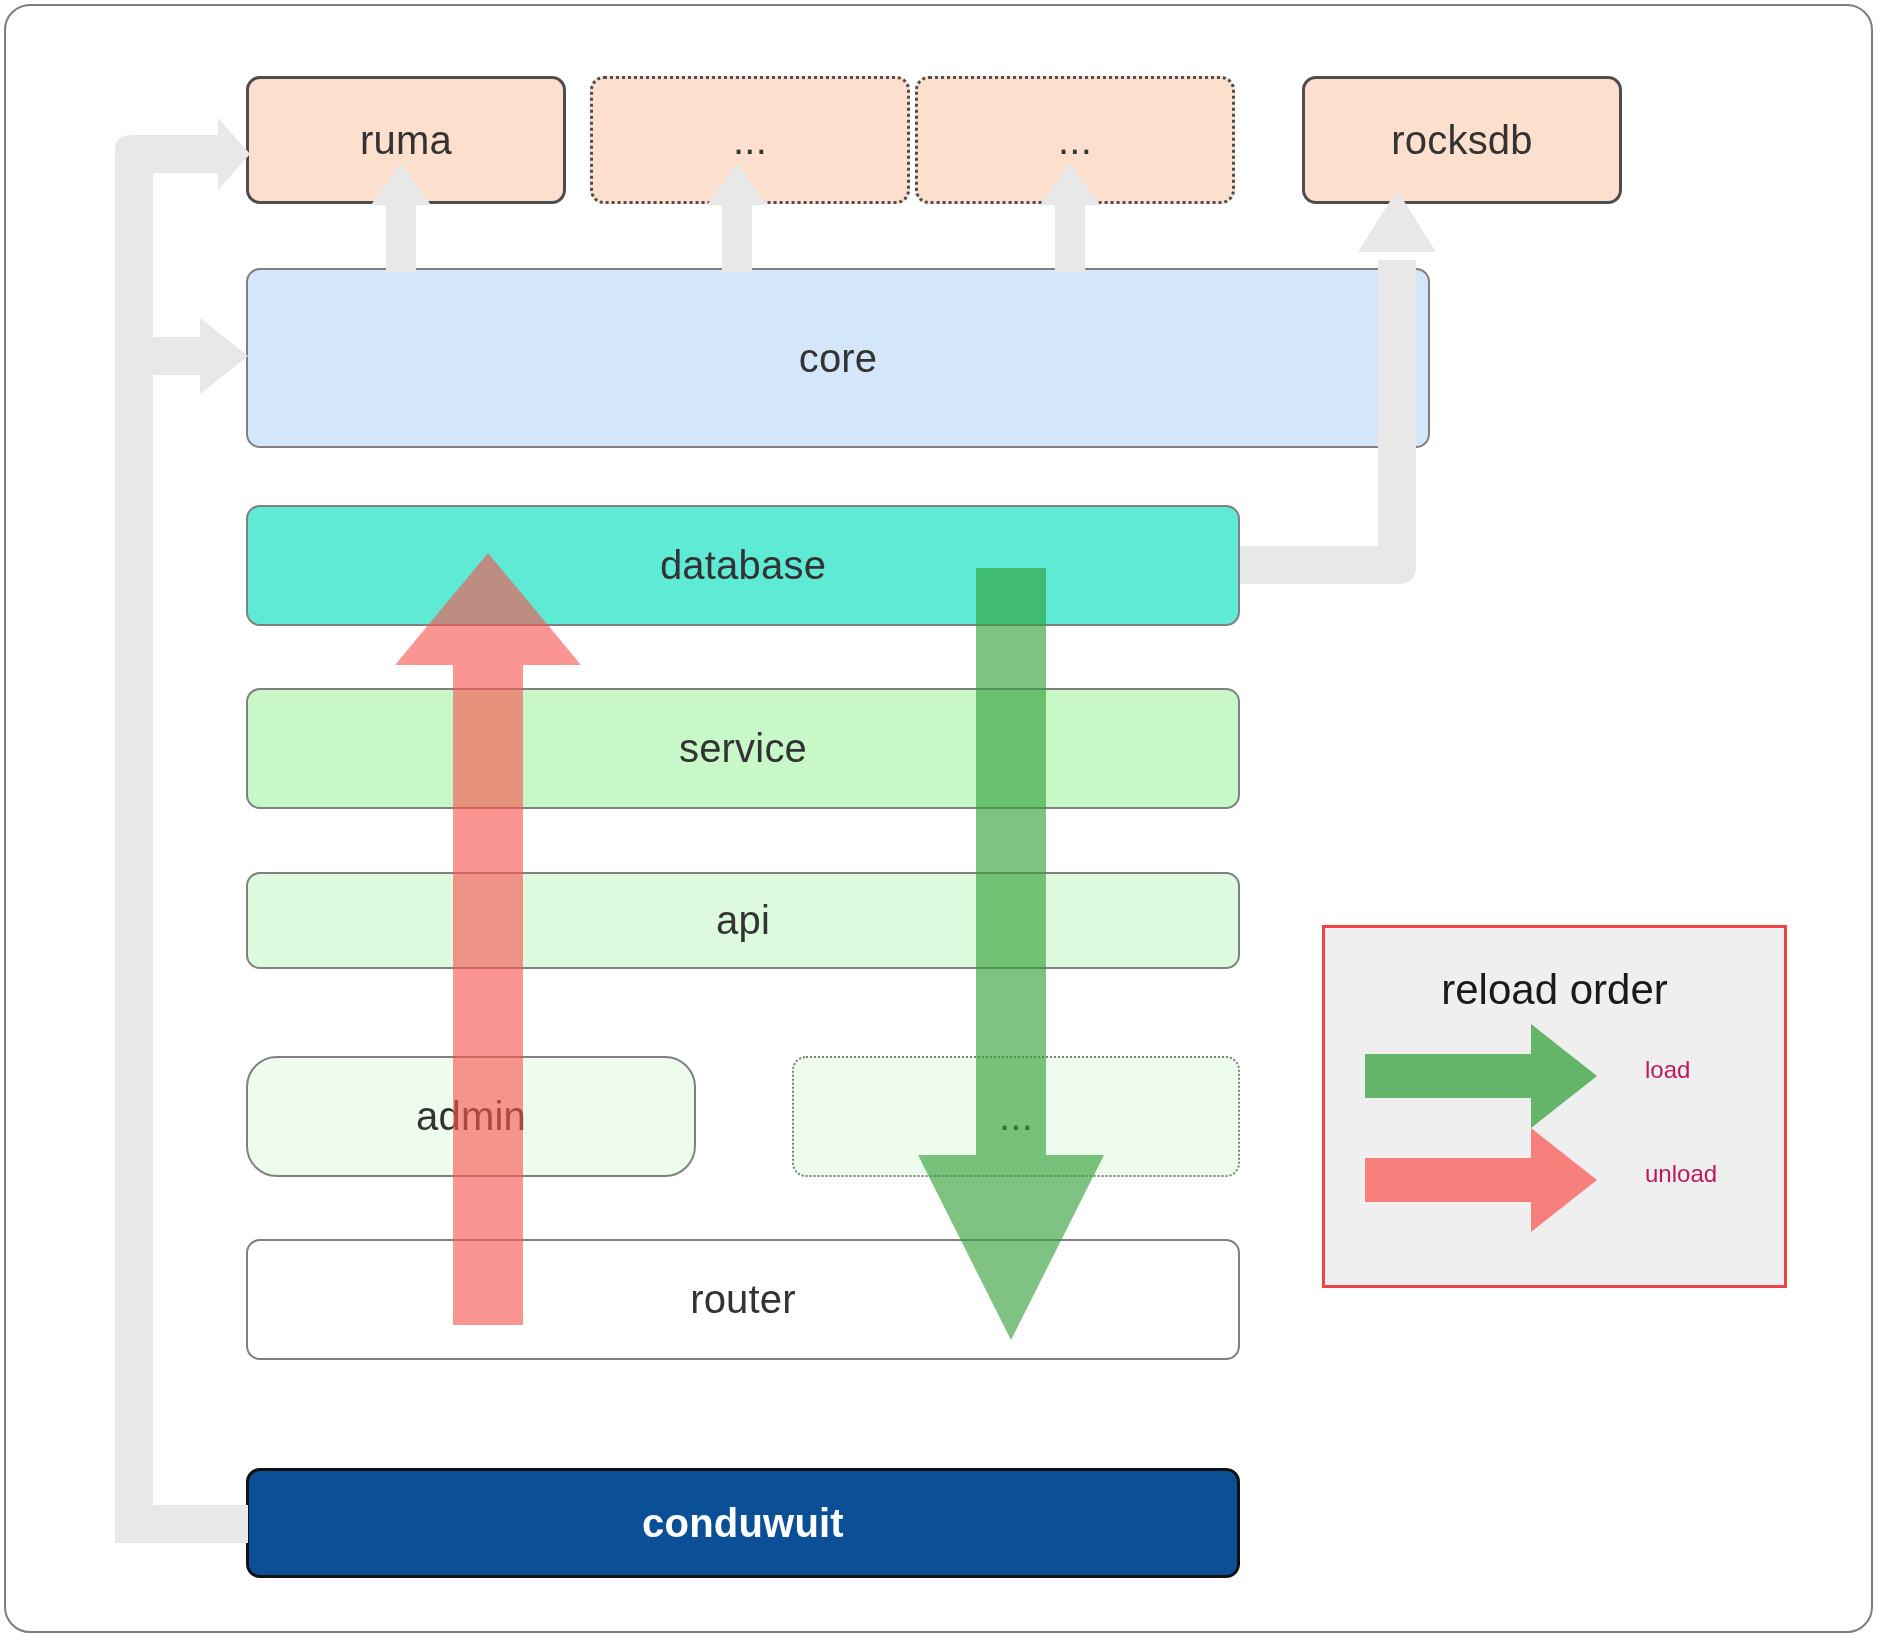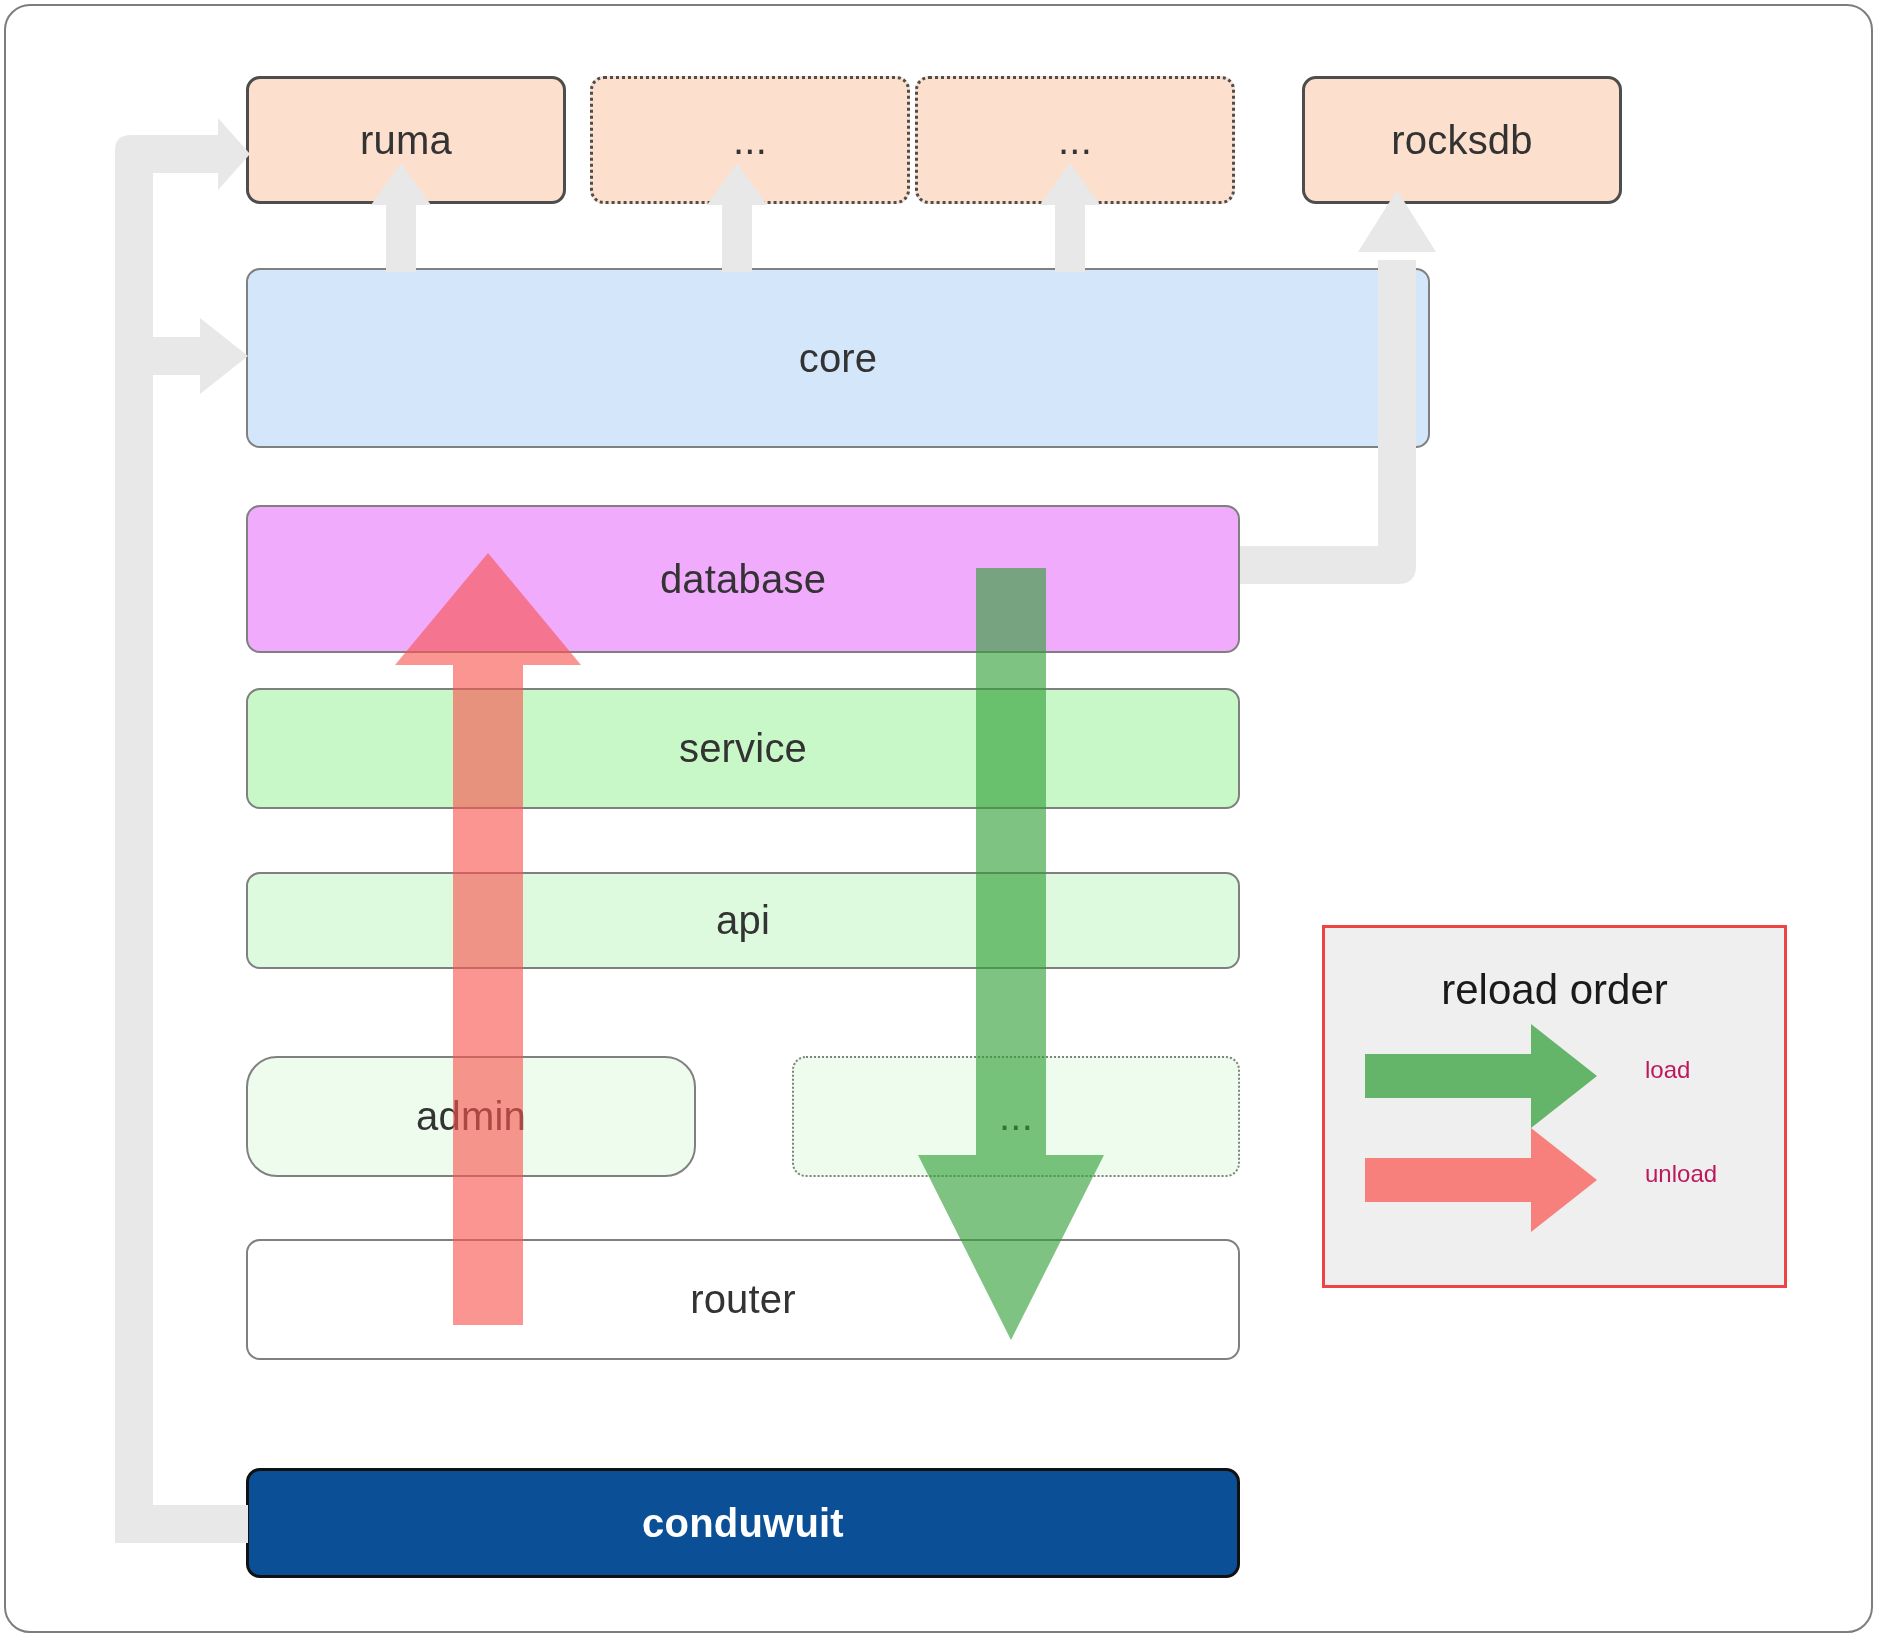--- a/index.html
+++ b/index.html
@@ -133,21 +133,21 @@
   </div>
 
   <div class="node solid-dark" style="left:1262px; top:76px; width:320px; height:128px; background:#fce0cd;margin-left:40px;">
     <span class="node-label">rocksdb</span>
   </div>
 
   <div class="node solid-gray" style="left:246px; top:268px; width:1184px; height:180px; background:#d4e6fa;">
     <span class="node-label">core</span>
   </div>
 
-  <div class="node solid-gray" style="left:246px; top:505px; width:994px; height:148px; background:#f0abfc;">
+  <div class="node solid-gray" style="left:246px; top:505px; width:994px; height:121px; background:#5eead4;">
     <span class="node-label">database</span>
   </div>
 
   <div class="node solid-gray" style="left:246px; top:688px; width:994px; height:121px; background:#c8f7c8;">
     <span class="node-label">service</span>
   </div>
 
   <div class="node solid-gray" style="left:246px; top:872px; width:994px; height:97px; background:#ddfade;">
     <span class="node-label">api</span>
   </div>

